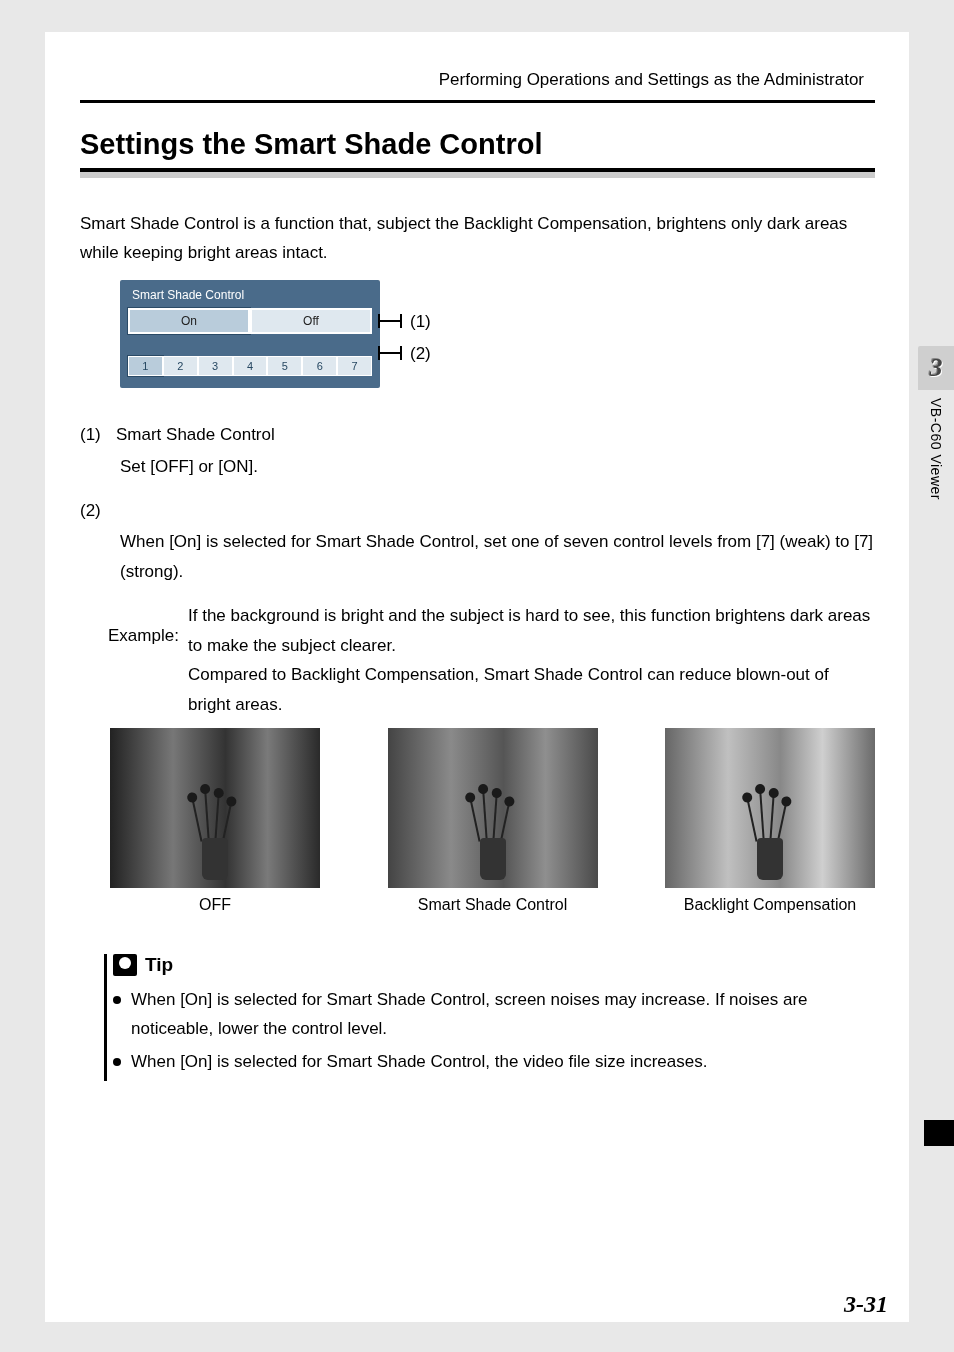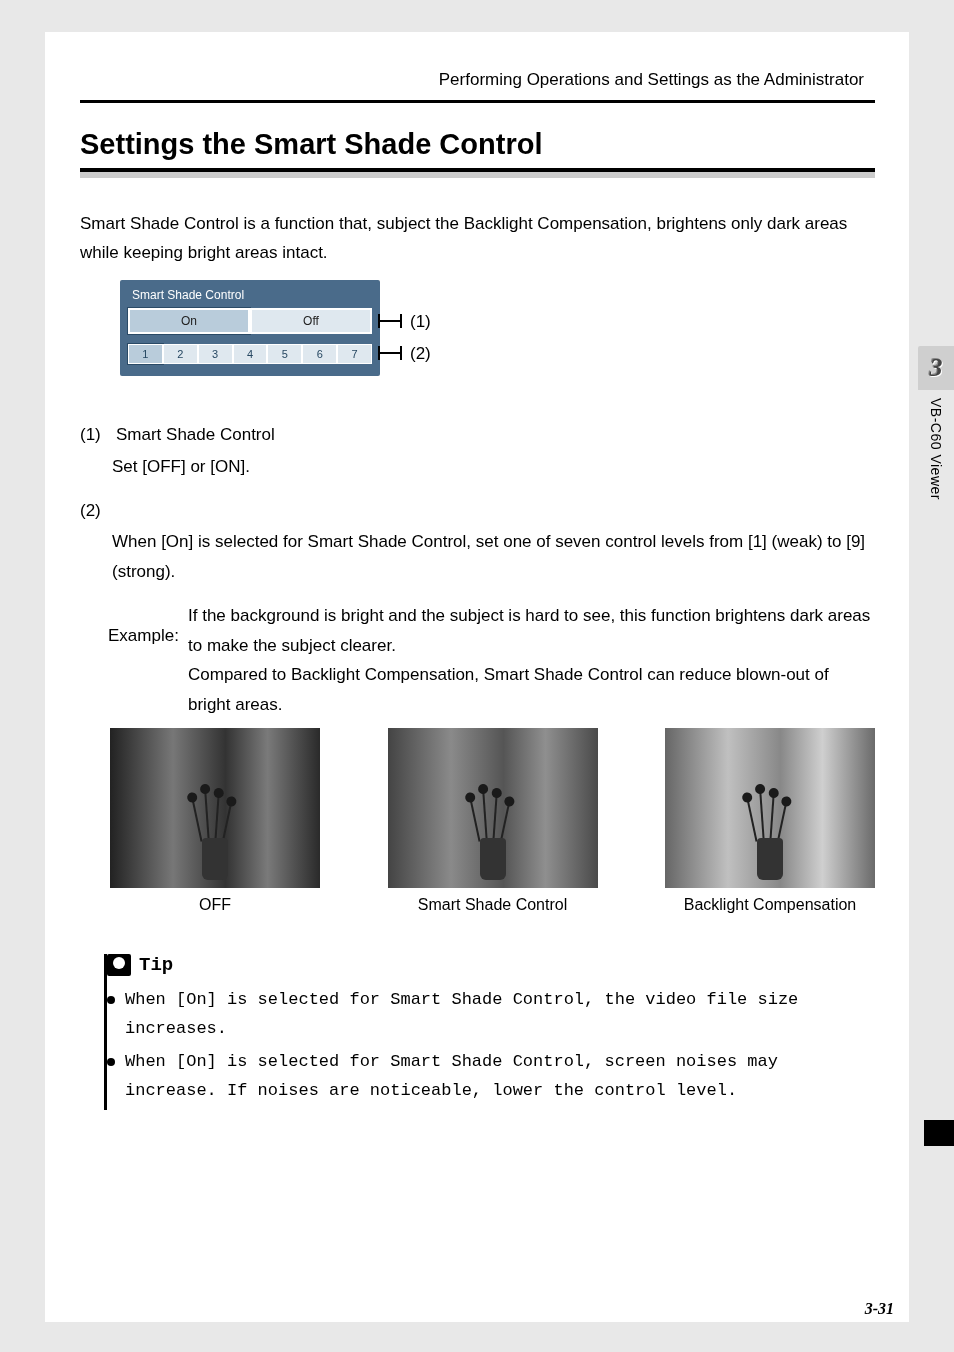--- a/index.html
+++ b/index.html
@@ -75,21 +75,21 @@
     border-radius: 2px;
   }
   .panel-title {
     color: #fff;
     font-size: 12px;
     padding: 2px 4px 6px 4px;
   }
   .panel-row {
     display: flex;
     gap: 0;
-    margin-bottom: 10px;
+    margin-bottom: 22px;
     border-radius: 11px;
   }
   .panel-btn {
     flex: 1;
     background: #dfe8ef;
     border: 2px solid #fff;
     text-align: center;
     font-size: 12px;
     padding: 4px 0;
     color: #222;
@@ -142,21 +142,21 @@
     position: absolute;
     top: 420px;
     left: 80px;
     width: 795px;
     font-size: 17px;
     line-height: 1.75;
   }
   .def-item { margin-bottom: 14px; }
   .def-head { display: flex; gap: 8px; }
   .def-num { min-width: 28px; }
-  .def-body { margin-left: 32px; margin-top: 2px; }
+  .def-body { margin-left: 40px; margin-top: 2px; }
   .example-block { margin-left: 28px; margin-top: 14px; display:flex; }
   .example-label { min-width: 80px; margin-top: 20px; }
   .example-text { flex:1; }
 
   .figures {
     position: absolute;
     top: 728px;
     left: 110px;
     width: 765px;
     display: flex;
@@ -206,22 +206,21 @@
     content:""; position:absolute; top:-6px; left:-4px; width:10px;height:10px; background:#1a1a1a; border-radius:50%;
   }
   .figure-caption { font-size: 16px; margin-top: 8px; }
 
   .tip-box {
     position: absolute;
     top: 954px;
     left: 104px;
     width: 774px;
     border-left: 3px solid #000;
-    padding-left: 0;
-    font-family: Liberation Mono, monospace;
+    padding-left: 6px;
   }
   .tip-head {
     display: flex;
     align-items: center;
     gap: 8px;
     margin-bottom: 10px;
   }
   .tip-icon {
     width: 24px;
     height: 22px;
@@ -285,24 +284,24 @@
     position:absolute;
     right:0;
     top:1120px;
     width:30px;
     height:26px;
     background:#000;
   }
   .page-num {
     position: absolute;
     bottom: 34px;
-    right: 60px;
+    right: 66px;
     font-weight: bold;
     font-style: italic;
-    font-size: 16px;
+    font-size: 24px;
     font-family: Georgia, 'Times New Roman', serif;
   }
 </style>
 </head>
 <body>
 
 <div class="page-bg"></div>
 <div class="page-inner"></div>
 
 <div class="header-text">Performing Operations and Settings as the Administrator</div>
@@ -343,21 +342,21 @@
     <div class="def-head">
       <span class="def-num">(1)</span>
       <span>Smart Shade Control</span>
     </div>
     <div class="def-body">Set [OFF] or [ON].</div>
   </div>
   <div class="def-item">
     <div class="def-head">
       <span class="def-num">(2)</span>
     </div>
-    <div class="def-body">When [On] is selected for Smart Shade Control, set one of seven control levels from [1] (weak) to [9] (strong).</div>
+    <div class="def-body">When [On] is selected for Smart Shade Control, set one of seven control levels from [7] (weak) to [7] (strong).</div>
     <div class="example-block">
       <div class="example-label">Example:</div>
       <div class="example-text" style="white-space:pre-line;">If the background is bright and the subject is hard to see, this function brightens dark areas to make the subject clearer.
 Compared to Backlight Compensation, Smart Shade Control can reduce blown-out of bright areas.</div>
     </div>
   </div>
 </div>
 
 <div class="figures">
   <div class="figure">
@@ -403,22 +402,22 @@
     <div class="figure-caption">Backlight Compensation</div>
   </div>
 </div>
 
 <div class="tip-box">
   <div class="tip-head">
     <div class="tip-icon"></div>
     <div class="tip-title">Tip</div>
   </div>
   <ul class="tip-list">
+    <li>When [On] is selected for Smart Shade Control, screen noises may increase. If noises are noticeable, lower the control level.</li>
     <li>When [On] is selected for Smart Shade Control, the video file size increases.</li>
-    <li>When [On] is selected for Smart Shade Control, screen noises may increase. If noises are noticeable, lower the control level.</li>
   </ul>
 </div>
 
 <div class="side-tab">
   <div class="side-tab-num">3</div>
   <div class="side-tab-label">VB-C60 Viewer</div>
 </div>
 <div class="side-black"></div>
 
 <div class="page-num">3-31</div>

